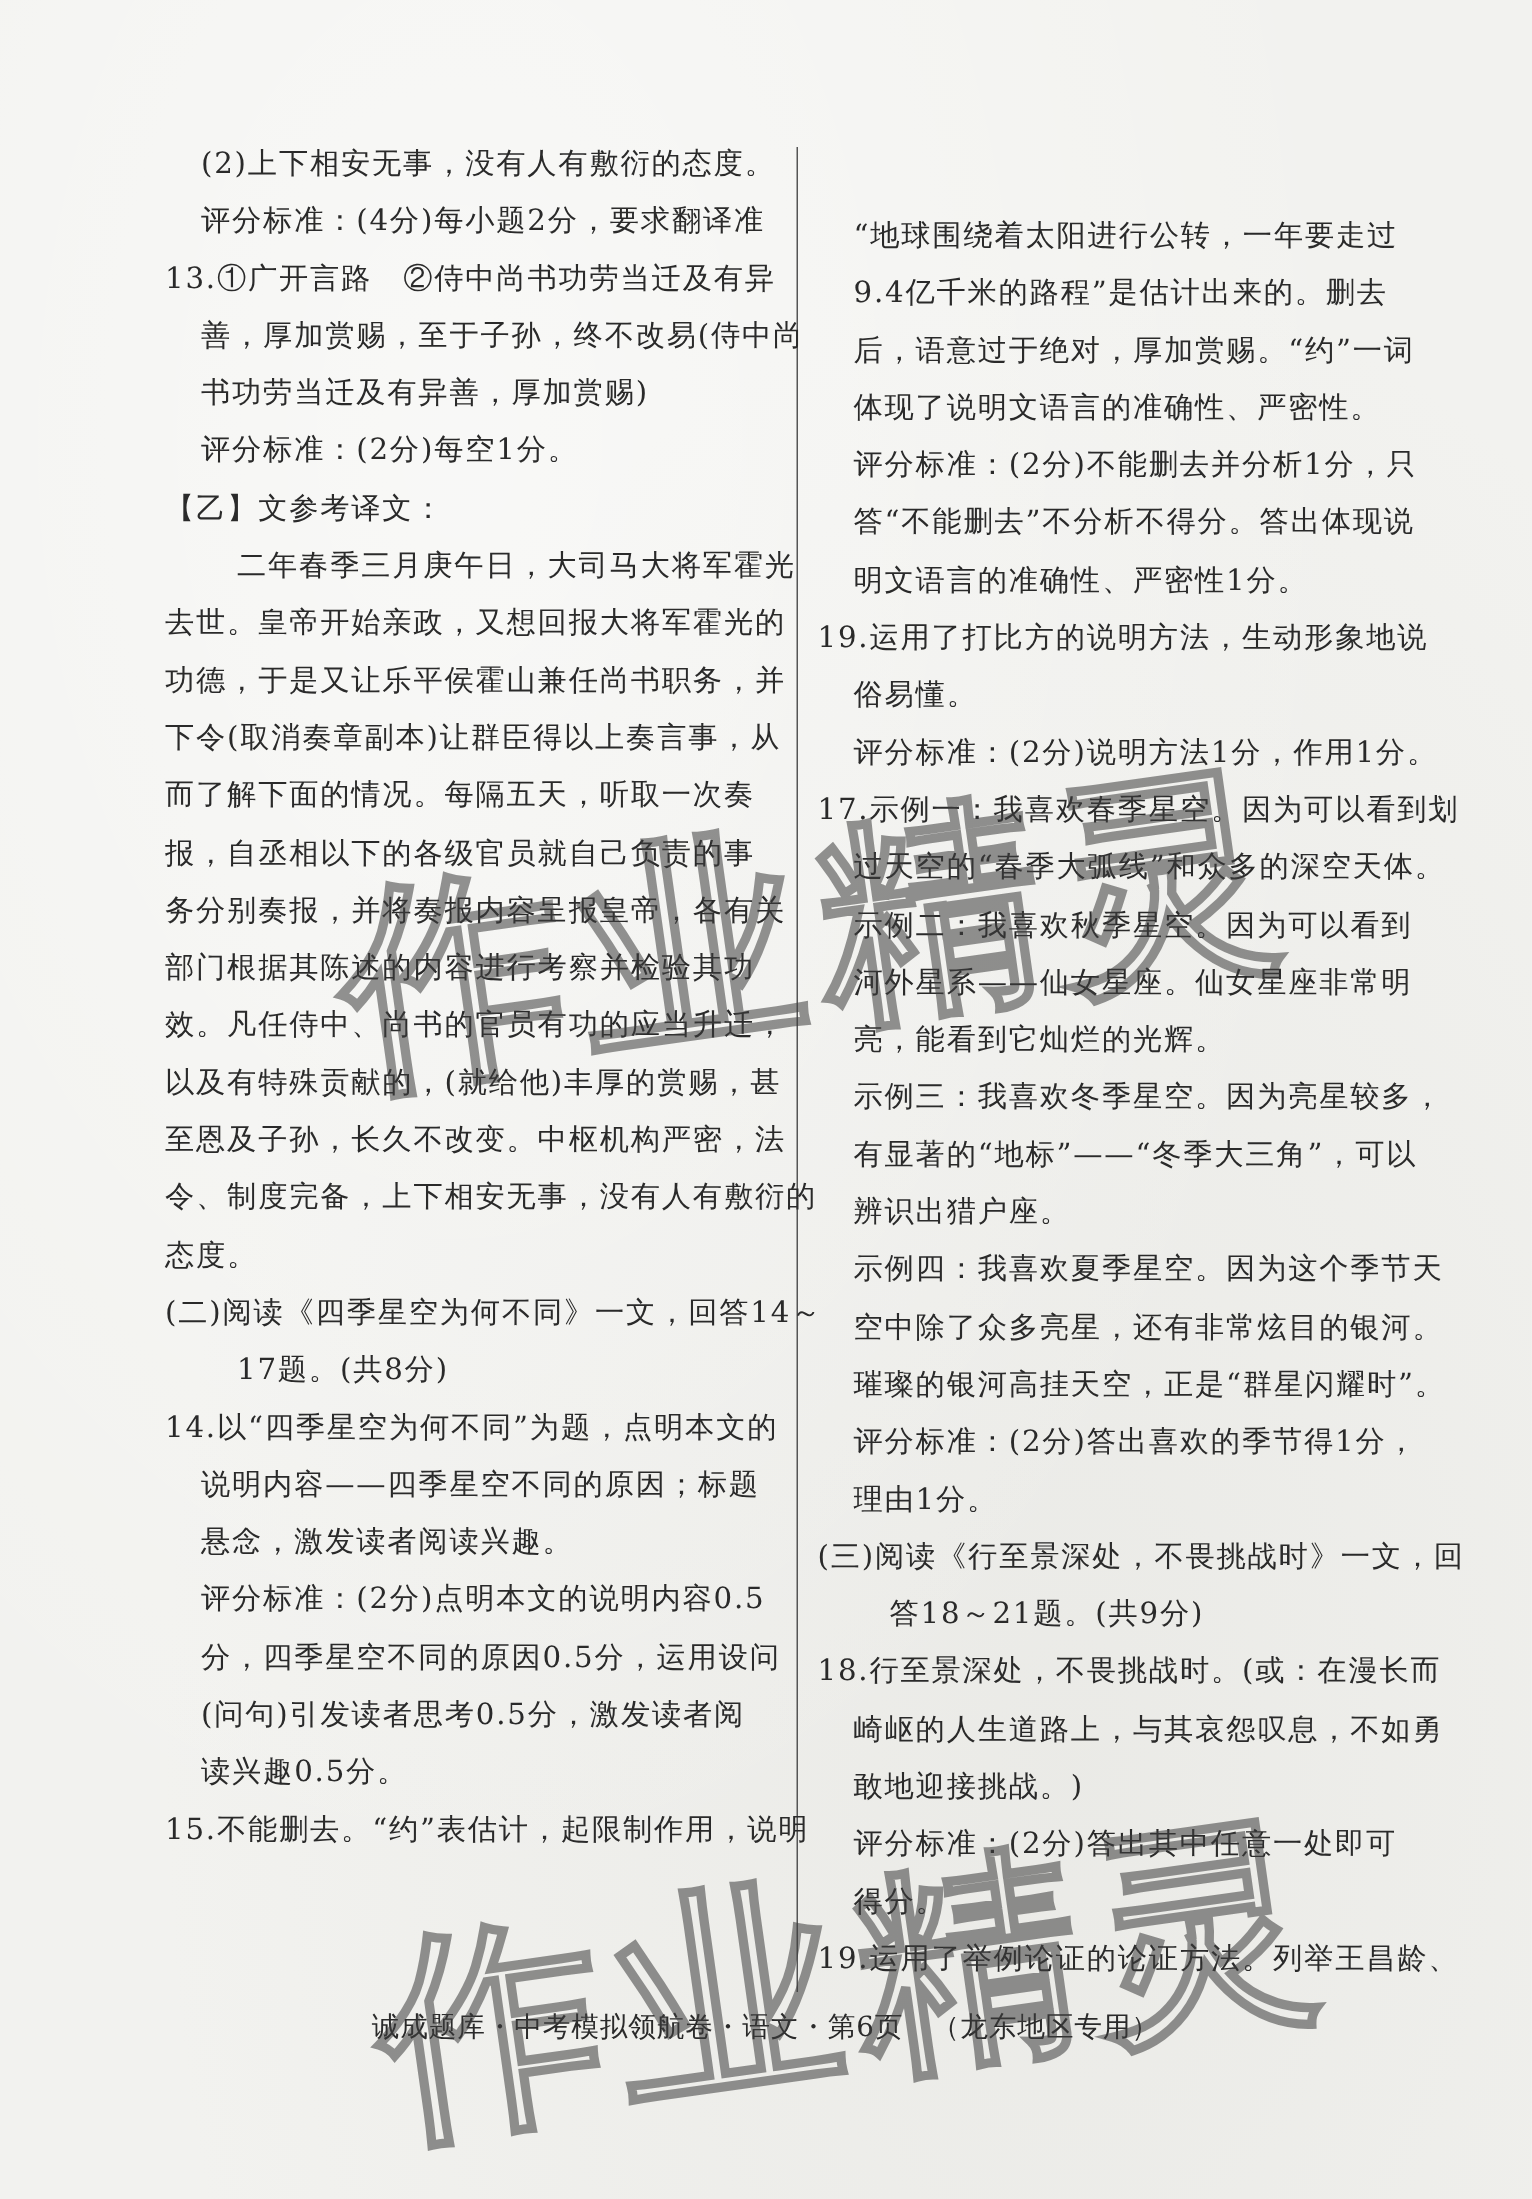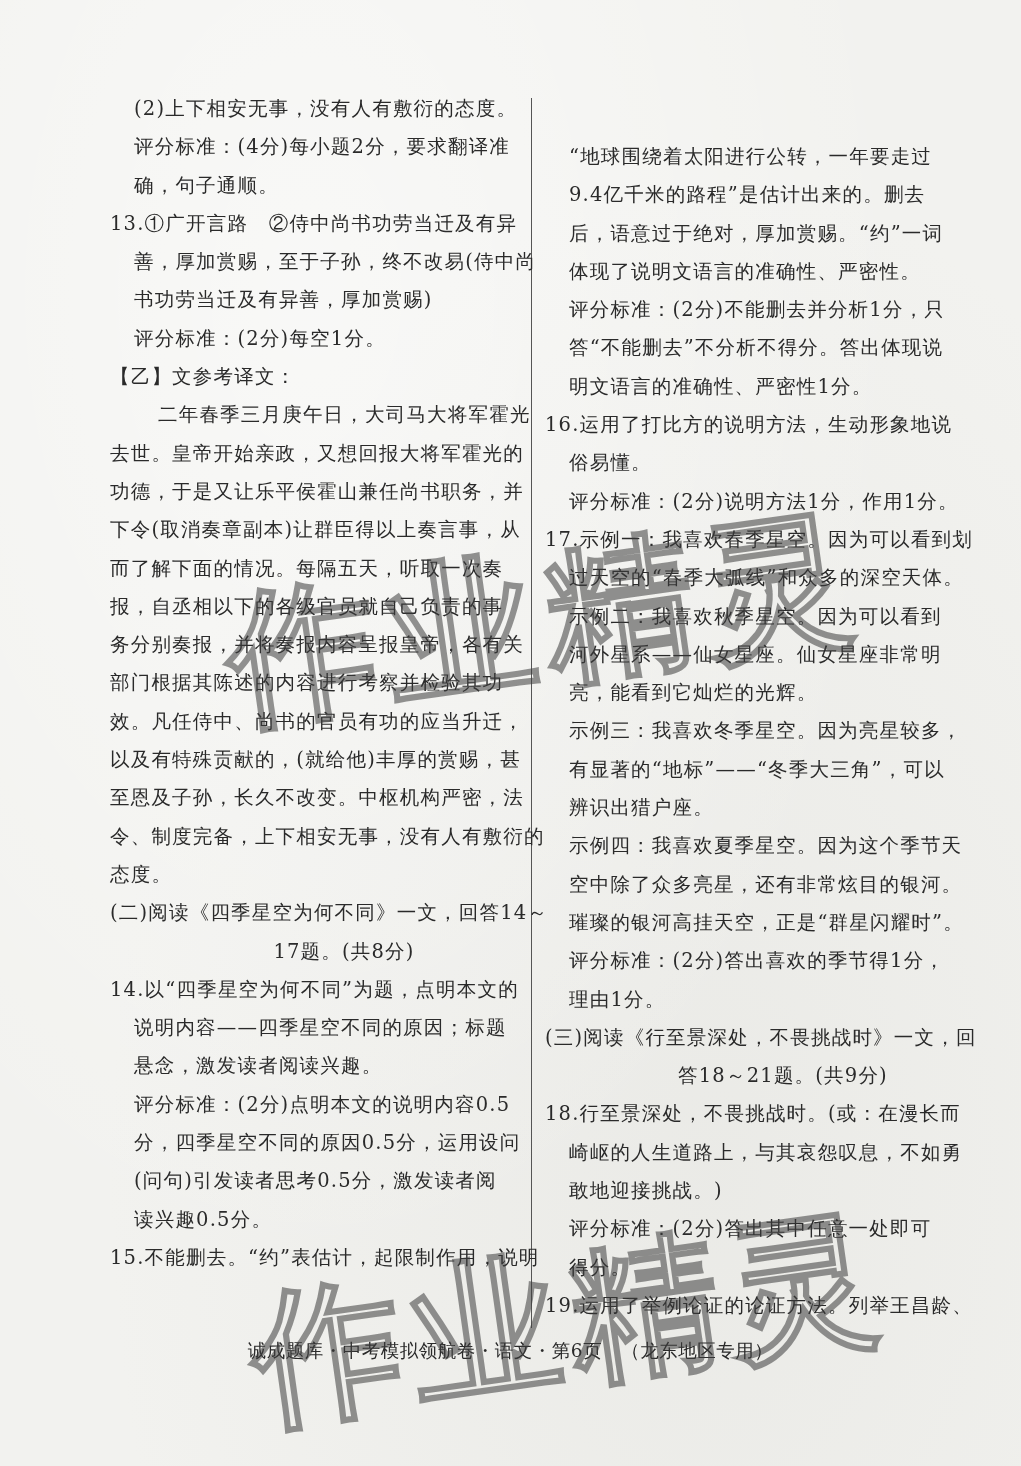--- a/index.html
+++ b/index.html
@@ -25,21 +25,21 @@
   .col.right { left: 545px; width: 428px; margin-top: 48px; }
   .divider {
     position: absolute; left: 531px; top: 98px; width: 1px; height: 1230px;
     background: #555;
   }
   .line {
     height: 38.3px; line-height: 38.3px;
     white-space: nowrap;
   }
   .indent1 { padding-left: 24px; }
-  .indent2 { padding-left: 48px; text-align: center; }
+  .indent2 { padding-left: 48px; }
   .footer {
     position: absolute; top: 1338px; left: 0; width: 1021px;
     text-align: center; font-size: 18.5px; letter-spacing: 0.5px;
     color: #2a2a2a;
   }
   .watermark {
     position: absolute; pointer-events: none;
     font-family: "DejaVu Sans", sans-serif;
     font-size: 150px; font-weight: bold;
     color: transparent;
@@ -52,21 +52,20 @@
 </style>
 </head>
 <body>
 
 <div class="page">
   <div class="divider"></div>
 
   <div class="col left" id="left-col">
       <div class="line indent1">(2)上下相安无事，没有人有敷衍的态度。</div>
       <div class="line indent1">评分标准：(4分)每小题2分，要求翻译准</div>
-      <div class="line indent1">确，句子通顺。</div>
       <div class="line">13.①广开言路　②侍中尚书功劳当迁及有异</div>
       <div class="line indent1">善，厚加赏赐，至于子孙，终不改易(侍中尚</div>
       <div class="line indent1">书功劳当迁及有异善，厚加赏赐)</div>
       <div class="line indent1">评分标准：(2分)每空1分。</div>
       <div class="line">【乙】文参考译文：</div>
       <div class="line indent2">二年春季三月庚午日，大司马大将军霍光</div>
       <div class="line">去世。皇帝开始亲政，又想回报大将军霍光的</div>
       <div class="line">功德，于是又让乐平侯霍山兼任尚书职务，并</div>
       <div class="line">下令(取消奏章副本)让群臣得以上奏言事，从</div>
       <div class="line">而了解下面的情况。每隔五天，听取一次奏</div>
@@ -90,21 +89,21 @@
       <div class="line">15.不能删去。“约”表估计，起限制作用，说明</div>
     </div>
   <div class="col right" id="right-col">
       <div class="line indent1">“地球围绕着太阳进行公转，一年要走过</div>
       <div class="line indent1">9.4亿千米的路程”是估计出来的。删去</div>
       <div class="line indent1">后，语意过于绝对，厚加赏赐。“约”一词</div>
       <div class="line indent1">体现了说明文语言的准确性、严密性。</div>
       <div class="line indent1">评分标准：(2分)不能删去并分析1分，只</div>
       <div class="line indent1">答“不能删去”不分析不得分。答出体现说</div>
       <div class="line indent1">明文语言的准确性、严密性1分。</div>
-      <div class="line">16.运用了打比方的说明方法，生动形象地说</div>
+      <div class="line">19.运用了打比方的说明方法，生动形象地说</div>
       <div class="line indent1">俗易懂。</div>
       <div class="line indent1">评分标准：(2分)说明方法1分，作用1分。</div>
       <div class="line">17.示例一：我喜欢春季星空。因为可以看到划</div>
       <div class="line indent1">过天空的“春季大弧线”和众多的深空天体。</div>
       <div class="line indent1">示例二：我喜欢秋季星空。因为可以看到</div>
       <div class="line indent1">河外星系——仙女星座。仙女星座非常明</div>
       <div class="line indent1">亮，能看到它灿烂的光辉。</div>
       <div class="line indent1">示例三：我喜欢冬季星空。因为亮星较多，</div>
       <div class="line indent1">有显著的“地标”——“冬季大三角”，可以</div>
       <div class="line indent1">辨识出猎户座。</div>

